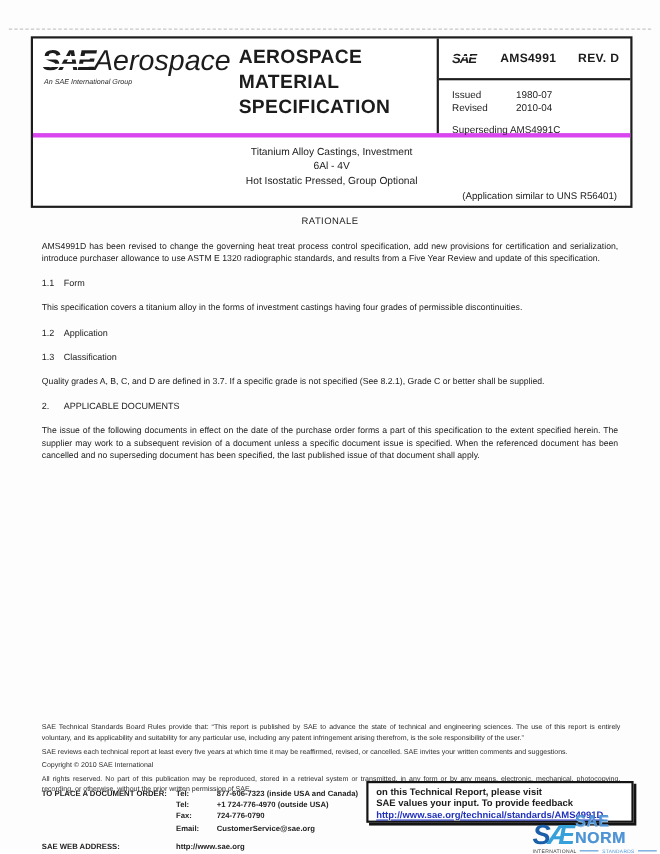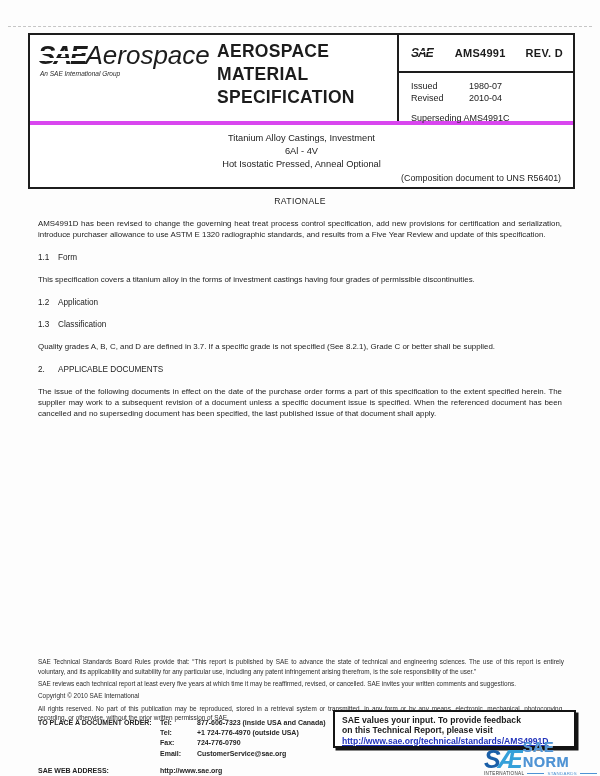--- a/index.html
+++ b/index.html
@@ -116,22 +116,22 @@
           <div class="date-row">
             <span class="dlabel">Revised</span><span>2010-04</span>
           </div>
           <div class="superseding">Superseding AMS4991C</div>
         </div>
       </div>
     </div>
     <div class="title-block">
       <div class="title-line">Titanium Alloy Castings, Investment</div>
       <div class="title-line">6Al - 4V</div>
-      <div class="title-line">Hot Isostatic Pressed, Anneal Optional</div>
-      <div class="composition">(Composition document to UNS R56401)</div>
+      <div class="title-line">Hot Isostatic Pressed, Group Optional</div>
+      <div class="composition">(Application similar to UNS R56401)</div>
     </div>
   </div>
 
   <div class="doc-body">
     <div class="rationale">RATIONALE</div>
     <p class="para">AMS4991D has been revised to change the governing heat treat process control specification, add new provisions for certification and serialization, introduce purchaser allowance to use ASTM E 1320 radiographic standards, and results from a Five Year Review and update of this specification.</p>
 
 
     <div class="sec">
       <span class="sec-num">1.1</span><span>Form</span>
@@ -171,22 +171,22 @@
     <div>Fax:</div>
     <div>724-776-0790</div>
     <div></div>
     <div>Email:</div>
     <div>CustomerService@sae.org</div>
     <div class="og-web-h">SAE WEB ADDRESS:</div>
     <div class="og-web-v">http://www.sae.org</div>
   </div>
 
   <div class="feedback-box">
+    <div>on this Technical Report, please visit</div>
     <div>SAE values your input. To provide feedback</div>
-    <div>on this Technical Report, please visit</div>
     <div class="feedback-link">http://www.sae.org/technical/standards/AMS4991D</div>
   </div>
 
   <div class="watermark">
     <div class="wm-row">
       <div class="wm-logo"><span class="wm-s">S</span><span class="wm-ae">Æ</span></div>
       <div class="wm-name">SAE NORM</div>
     </div>
     <div class="wm-sub">
       <span class="wm-sub-left">INTERNATIONAL</span>

